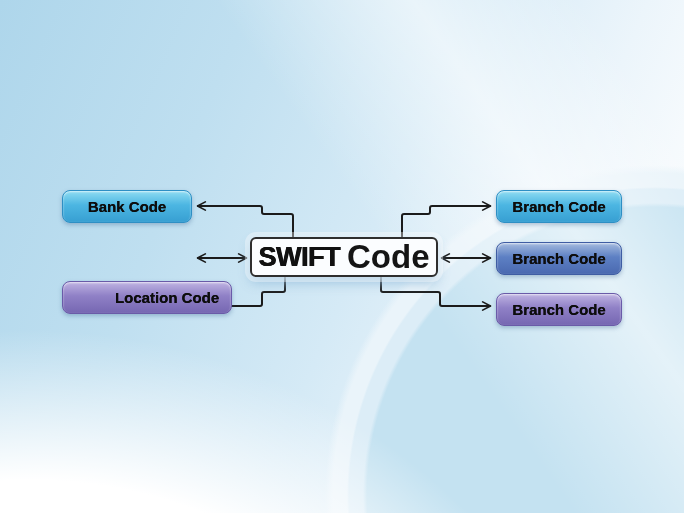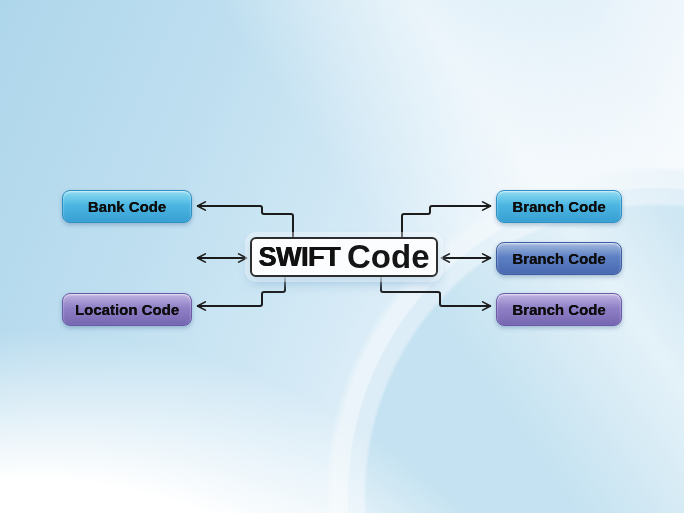--- a/index.html
+++ b/index.html
@@ -76,21 +76,21 @@
     <path class="connector-path" d="M402,237 L402,216 Q402,214 404,214 L428,214 Q430,214 430,212 L430,208 Q430,206 432,206 L490,206" marker-end="url(#arrow)"></path>
 
     <path class="connector-path" d="M442,258 L490,258" marker-start="url(#arrow)" marker-end="url(#arrow)"></path>
 
     <path class="connector-path" d="M381,277 L381,290 Q381,292 383,292 L438,292 Q440,292 440,294 L440,304 Q440,306 442,306 L490,306" marker-end="url(#arrow)"></path>
   </svg>
 
   <div class="node" style="left: 62px; top: 190px; background: linear-gradient(rgb(142, 220, 242) 0%, rgb(76, 182, 226) 45%, rgb(55, 159, 210) 100%); border-color: rgb(46, 143, 196);">
     <span class="node-label">Bank Code</span>
   </div>
-  <div class="node" style="left: 62px; top: 293px; background: linear-gradient(rgb(191, 179, 226) 0%, rgb(143, 128, 198) 45%, rgb(118, 103, 178) 100%); border-color: rgb(106, 91, 168);">
+  <div class="node" style="left: 62px; top: 281px; background: linear-gradient(rgb(191, 179, 226) 0%, rgb(143, 128, 198) 45%, rgb(118, 103, 178) 100%); border-color: rgb(106, 91, 168); padding-left: 40px;">
     <span class="node-label">Location Code</span>
   </div>
 
   <div class="node node-right" style="left: 496px; top: 190px; background: linear-gradient(rgb(142, 220, 242) 0%, rgb(76, 182, 226) 45%, rgb(55, 159, 210) 100%); border-color: rgb(46, 143, 196);">
     <span class="node-label">Branch Code</span>
   </div>
   <div class="node node-right" style="left: 496px; top: 242px; background: linear-gradient(rgb(164, 186, 222) 0%, rgb(93, 128, 196) 45%, rgb(74, 105, 176) 100%); border-color: rgb(63, 93, 163);">
     <span class="node-label">Branch Code</span>
   </div>
   <div class="node node-right" style="left: 496px; top: 293px; background: linear-gradient(rgb(191, 179, 226) 0%, rgb(143, 128, 198) 45%, rgb(118, 103, 178) 100%); border-color: rgb(106, 91, 168);">

